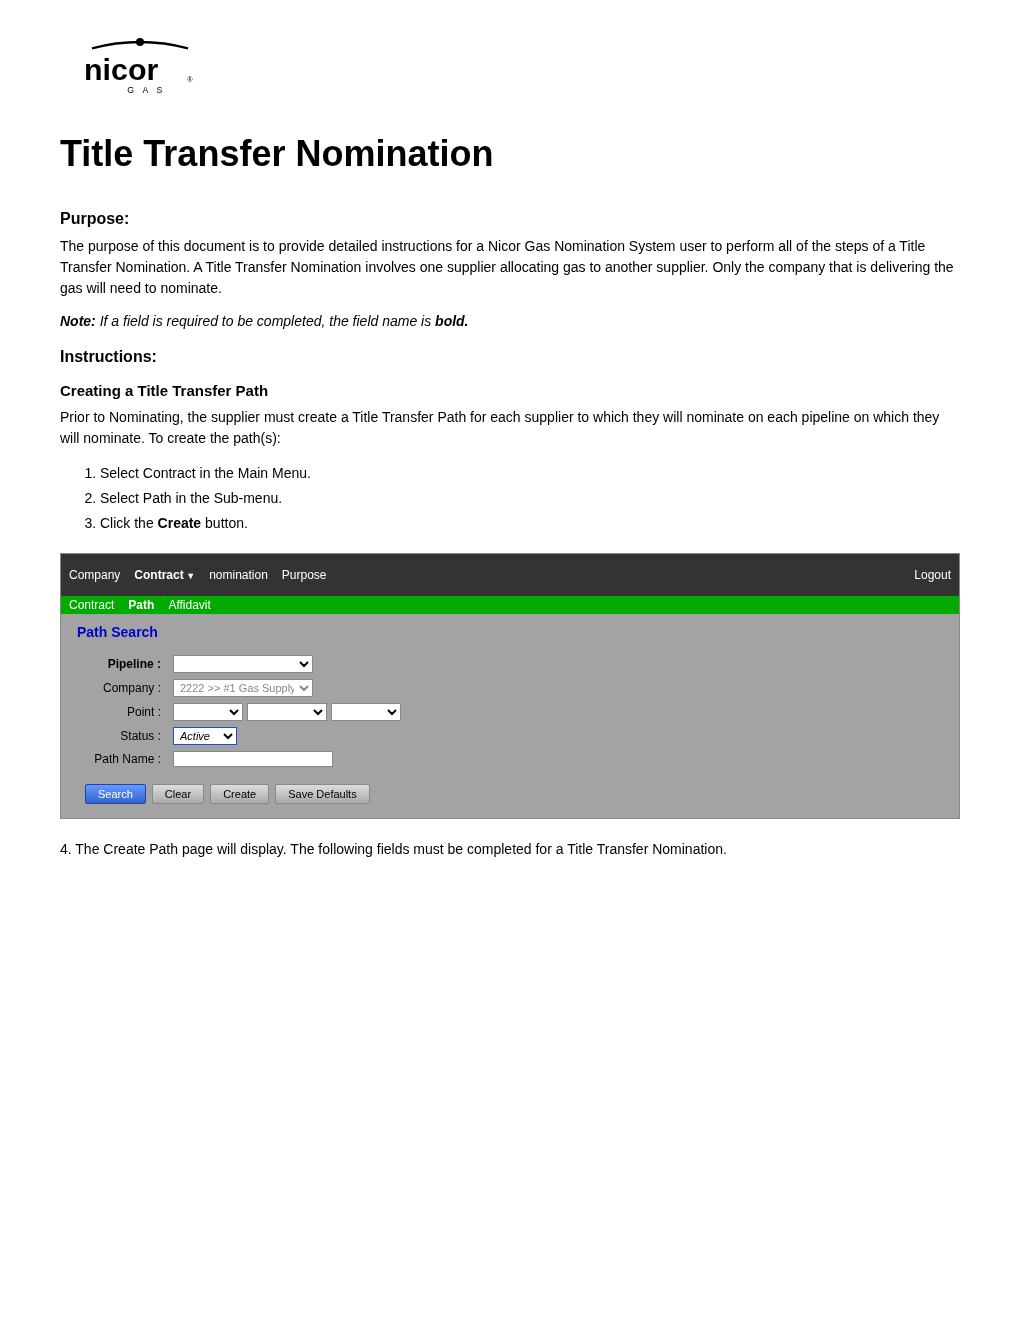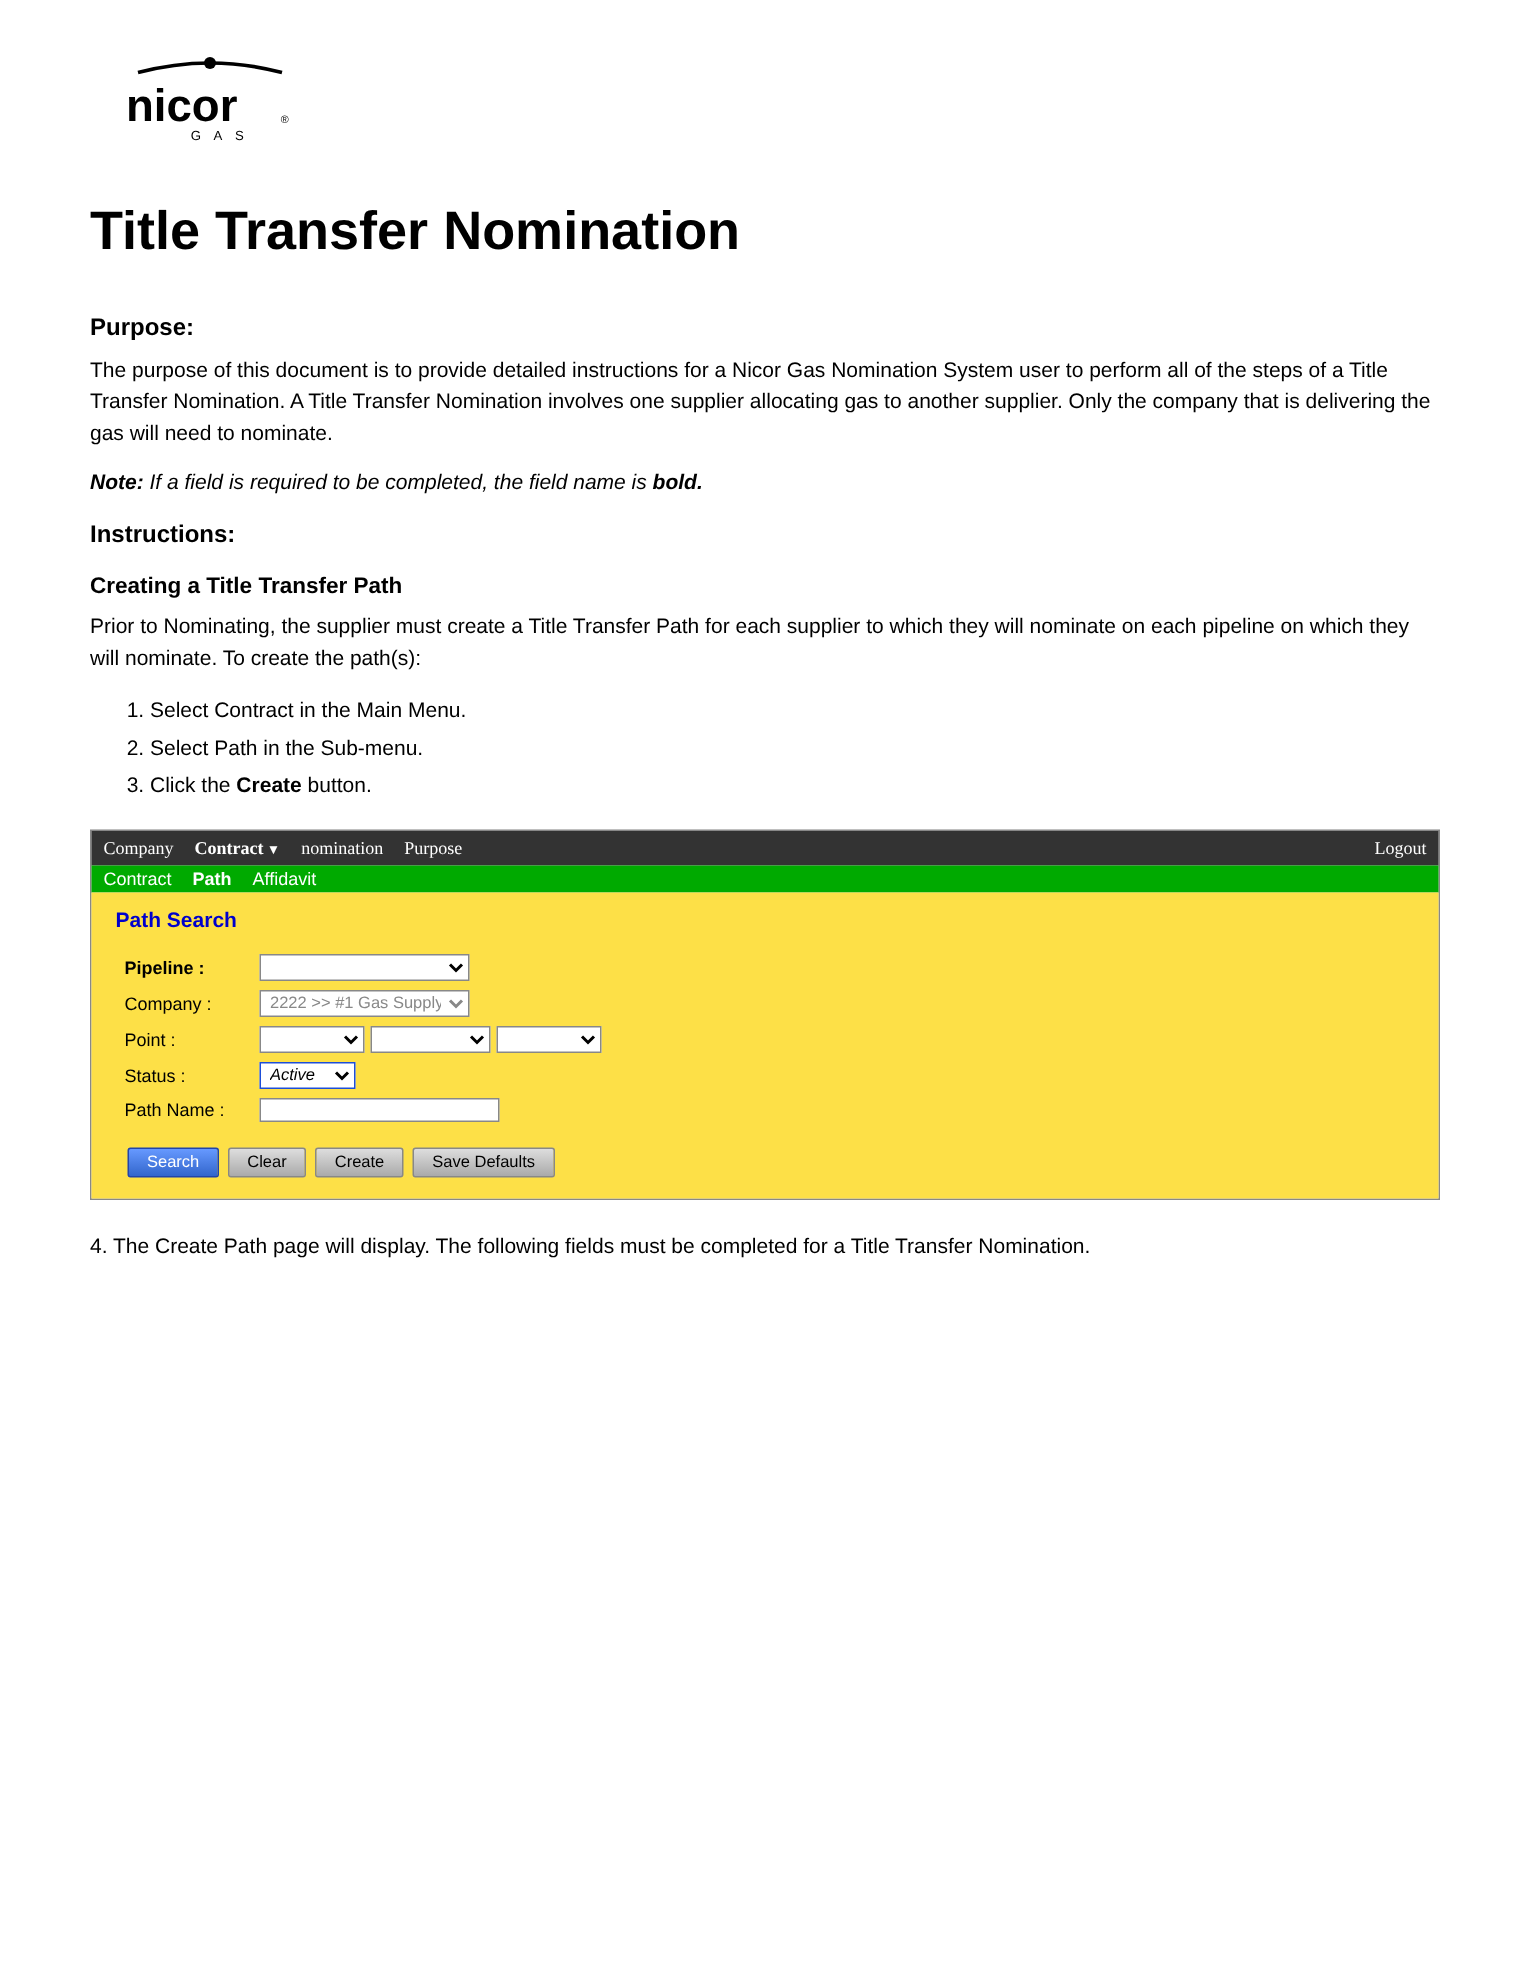--- a/index.html
+++ b/index.html
@@ -62,23 +62,22 @@
       font-size: 12px;
     }
 
     
     .nav-bar {
       background: #333;
       color: #fff;
       display: flex;
       justify-content: space-between;
       align-items: center;
-      padding: 4px 8px;
+      padding: 14px 8px;
       font-size: 12px;
-      font-family: Liberation Serif, serif;
     }
     .nav-left {
       display: flex;
       gap: 14px;
     }
     .nav-item {
       color: #fff;
       cursor: pointer;
     }
     .nav-contract {
@@ -103,21 +102,21 @@
     .sub-nav-item {
       color: #fff;
       cursor: pointer;
     }
     .sub-nav-item.active {
       font-weight: bold;
     }
 
     
     .form-area {
-      background: #fde047;
+      background: #a3a3a3;
       padding: 10px 24px 14px 16px;
     }
 
     .path-search-title {
       color: #0000cc;
       font-size: 14px;
       font-weight: bold;
       margin-bottom: 12px;
     }
 
@@ -126,20 +125,21 @@
       border-collapse: collapse;
       margin-bottom: 10px;
     }
     .form-table td {
       padding: 3px 6px;
       vertical-align: middle;
       font-size: 12px;
     }
     .form-table .label-cell {
       width: 90px;
+      text-align: right;
       font-weight: normal;
       white-space: nowrap;
     }
     .form-table .label-cell.bold {
       font-weight: bold;
     }
     .form-table .input-cell {
       text-align: left;
     }
 

